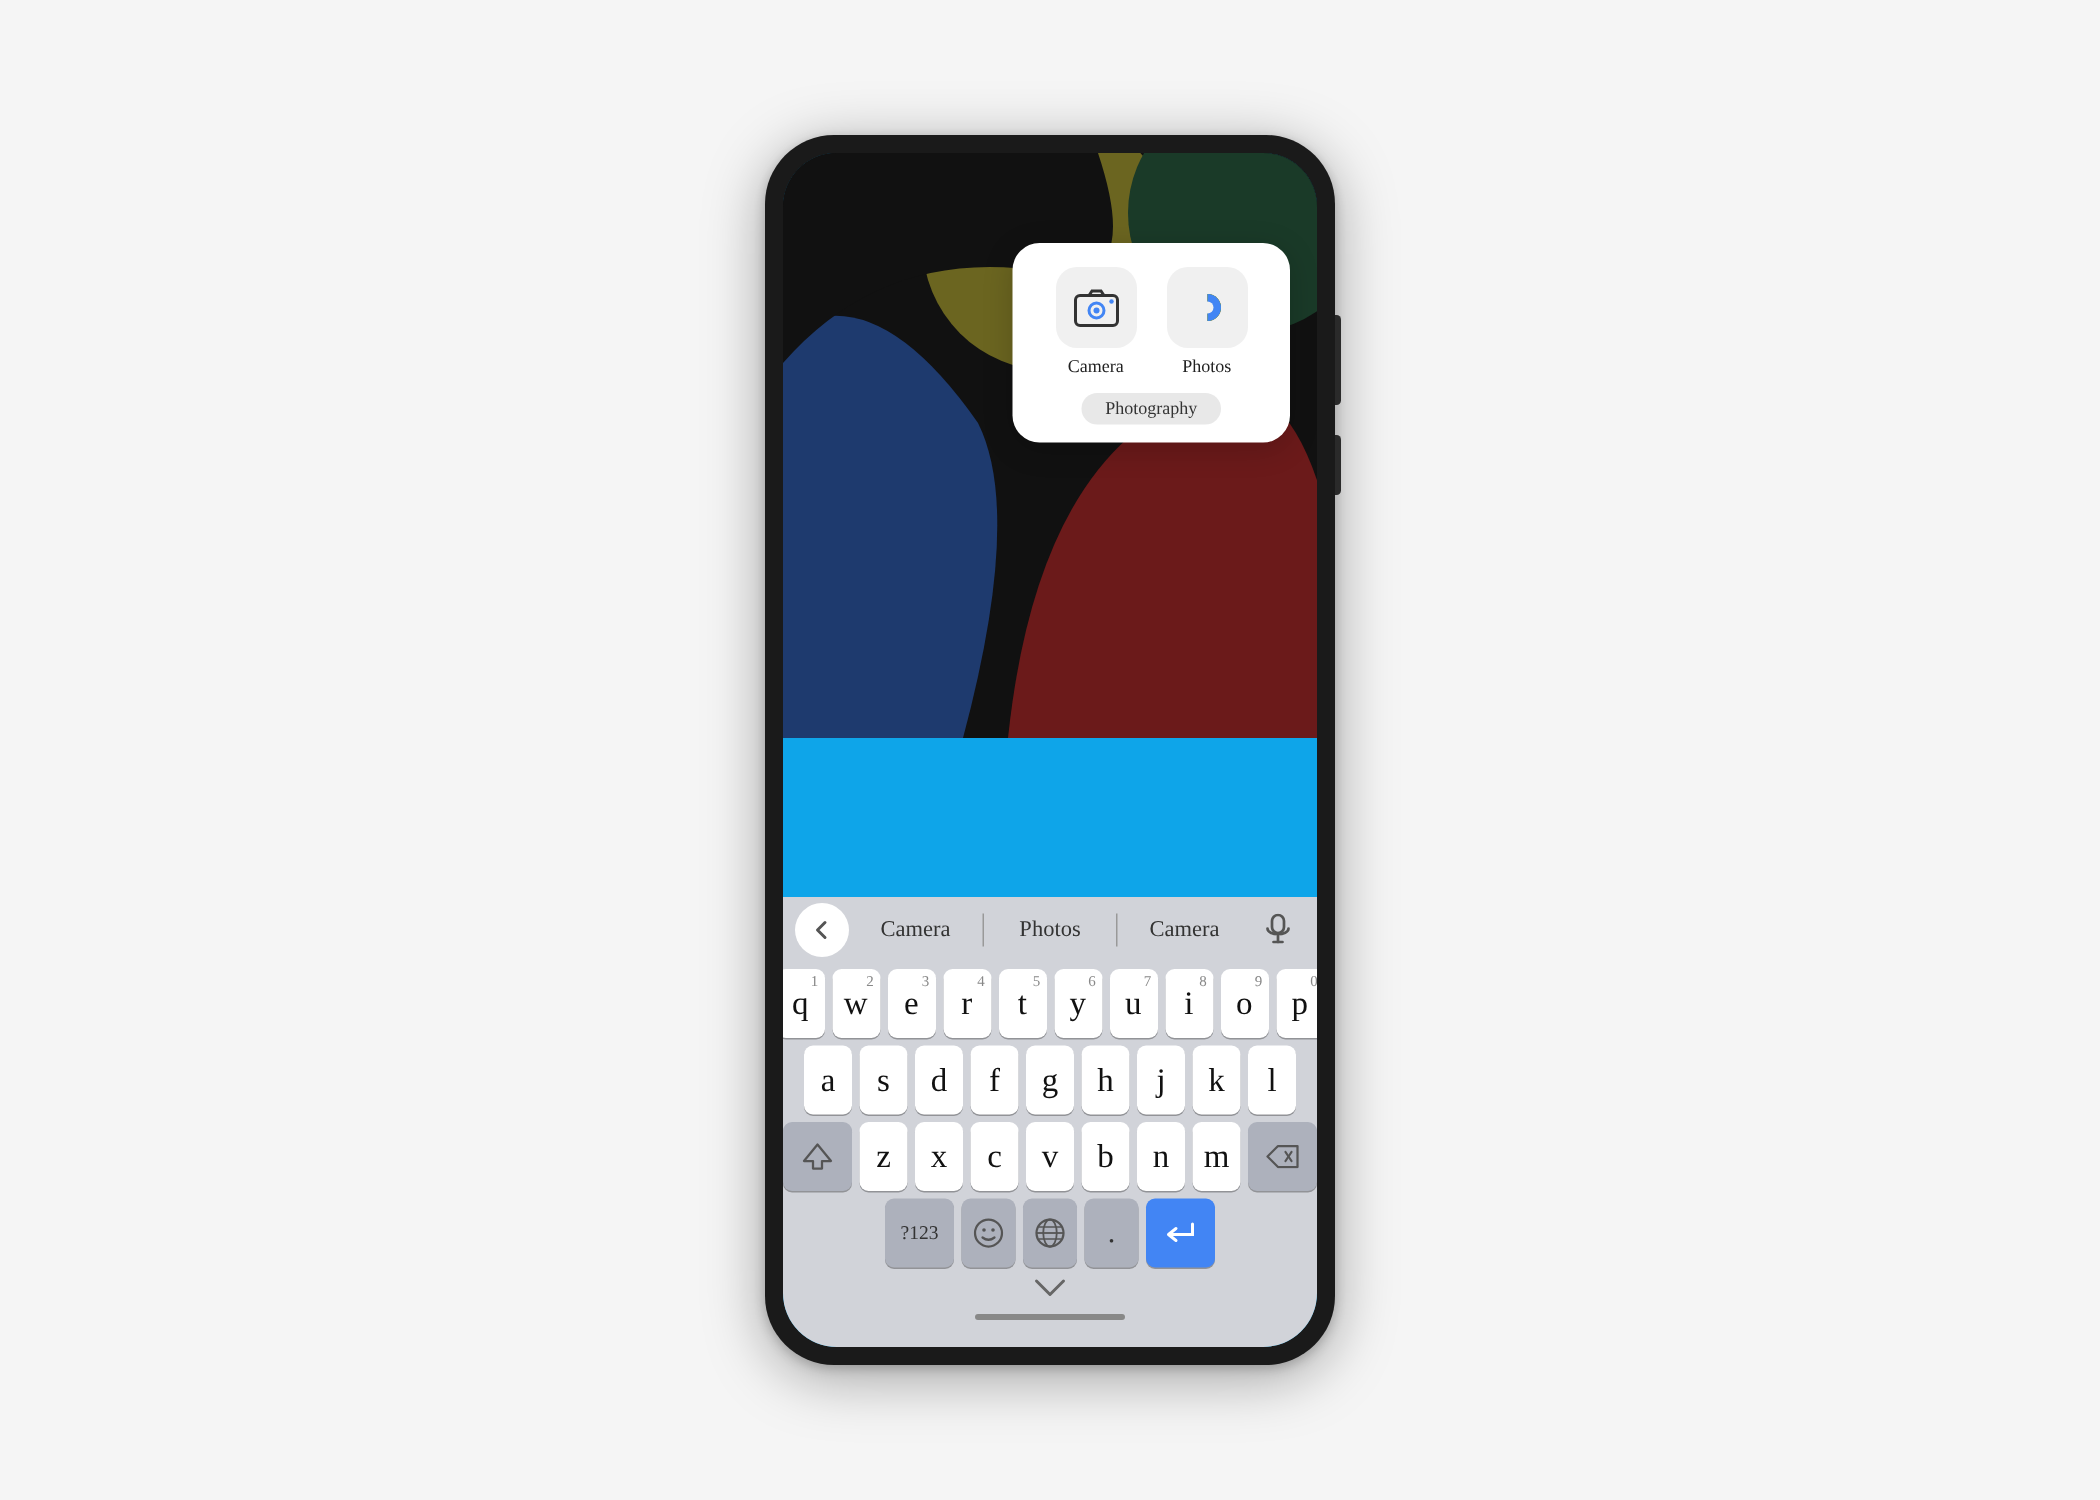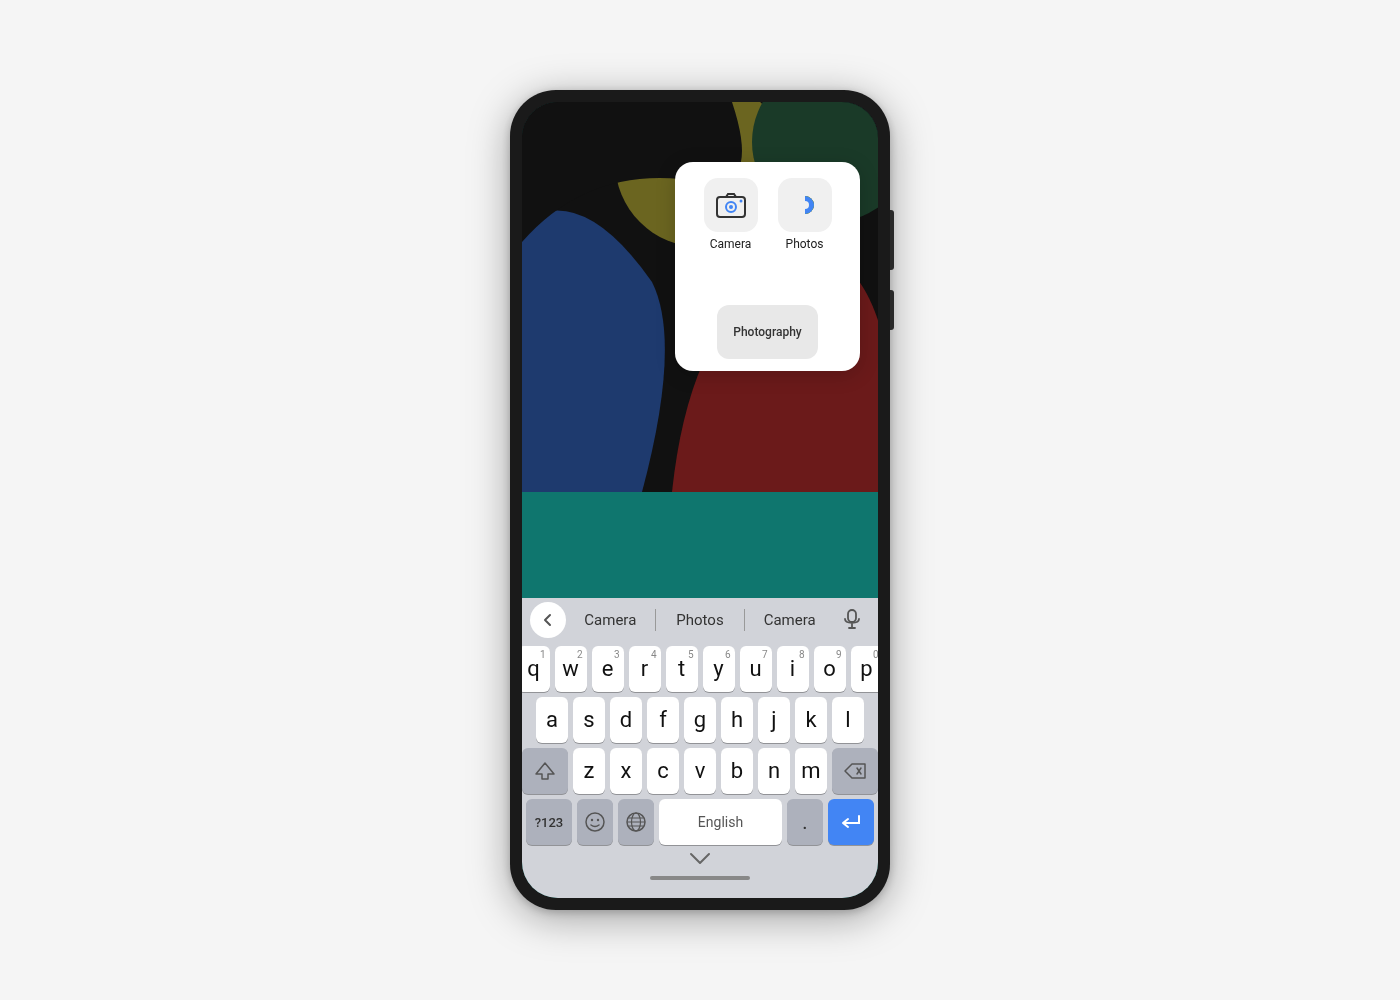--- a/index.html
+++ b/index.html
@@ -51,21 +51,22 @@
     }
 
     .phone-screen {
       position: absolute;
       top: 12px;
       left: 12px;
       right: 12px;
       bottom: 12px;
       border-radius: 36px;
       overflow: hidden;
-      background: #0f766e;
+      background: #0ea5e9;
+      font-family: Liberation Serif, serif;
     }
 
     
     .wallpaper {
       position: absolute;
       top: 0;
       left: 0;
       right: 0;
       height: 390px;
       background: #1a1a1a;
@@ -107,25 +108,24 @@
 
     .app-label {
       font-size: 12px;
       color: #222;
       text-align: center;
     }
 
     .folder-name-badge {
       background: #e8e8e8;
       border-radius: 12px;
-      padding: 20px 16px;
+      padding: 3px 16px;
       font-size: 12px;
       color: #333;
       font-weight: 500;
-      margin-top: 44px;
     }
 
     
     .keyboard-area {
       position: absolute;
       bottom: 0;
       left: 0;
       right: 0;
       background: #d1d3d9;
       padding-bottom: 8px;
@@ -514,23 +514,20 @@
             </div>
             <div class="key key-globe key-gray">
               <svg width="20" height="20" viewBox="0 0 20 20" fill="none">
                 <circle cx="10" cy="10" r="9" stroke="#555" stroke-width="1.5" fill="none"></circle>
                 <ellipse cx="10" cy="10" rx="4.5" ry="9" stroke="#555" stroke-width="1.2" fill="none"></ellipse>
                 <line x1="1" y1="10" x2="19" y2="10" stroke="#555" stroke-width="1.2"></line>
                 <line x1="2.5" y1="6" x2="17.5" y2="6" stroke="#555" stroke-width="1"></line>
                 <line x1="2.5" y1="14" x2="17.5" y2="14" stroke="#555" stroke-width="1"></line>
               </svg>
             </div>
-            <div class="key key-space">
-              <span style="font-size:14px; color:#555;">English</span>
-            </div>
             <div class="key key-period key-gray">
               <span style="font-size:20px; color:#333;">.</span>
             </div>
             <div class="key key-enter key-blue">
               <svg width="22" height="18" viewBox="0 0 22 18" fill="none">
                 <path d="M19 3 L19 10 L4 10" stroke="#fff" stroke-width="2" stroke-linecap="round" fill="none"></path>
                 <path d="M8 6 L3 10 L8 14" stroke="#fff" stroke-width="2" stroke-linecap="round" stroke-linejoin="round" fill="none"></path>
               </svg>
             </div>
           </div>

